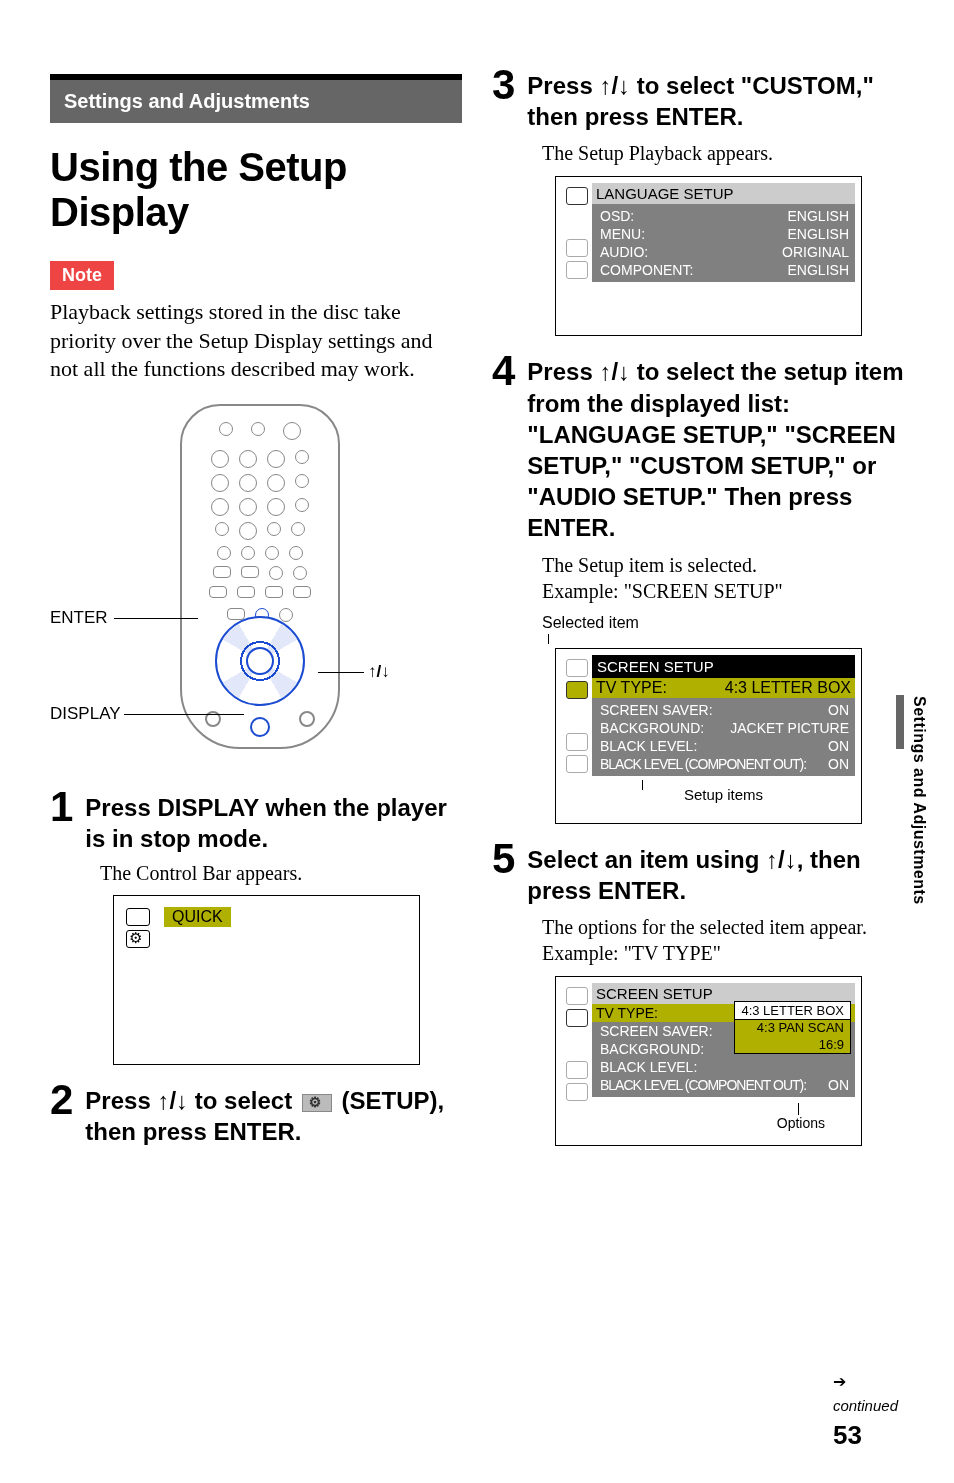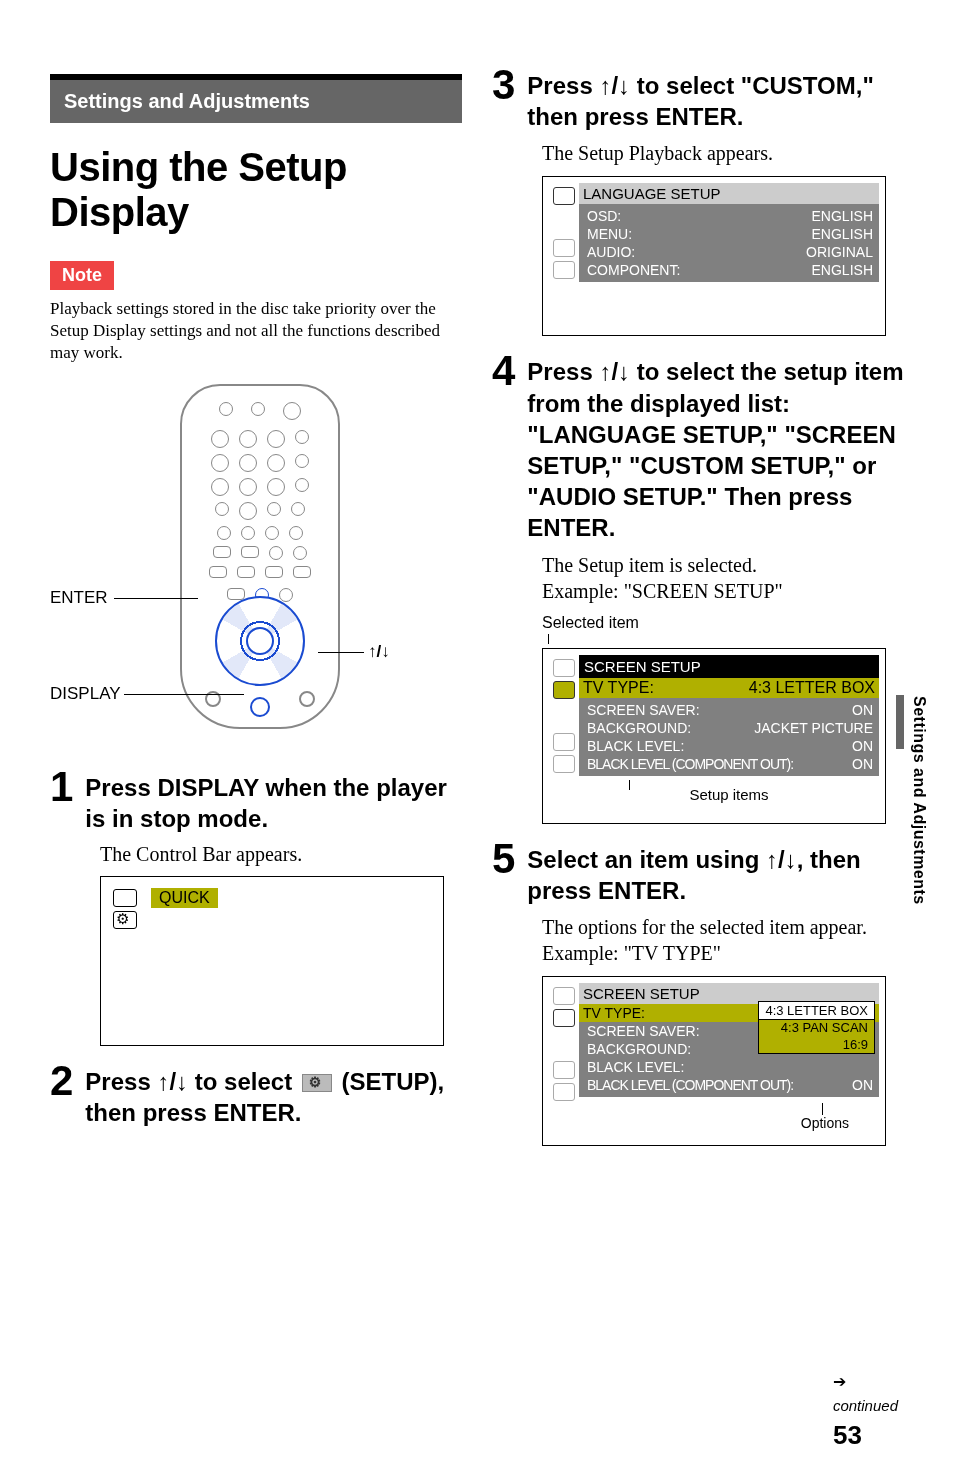--- a/index.html
+++ b/index.html
@@ -4,21 +4,21 @@
 <style>
   * { box-sizing: border-box; margin: 0; padding: 0; }
   html, body { width: 954px; height: 1483px; font-family: "Times New Roman", serif; color: #000; background: #fff; }
   .page { position: relative; width: 954px; height: 1483px; padding: 64px 50px 50px 50px; }
   .cols { display: flex; gap: 30px; }
   .col { flex: 1; }
   .section-band { background: #666; color: #fff; font-family: Helvetica, Arial, sans-serif; font-size: 20px; font-weight: bold; padding: 10px 14px; border-top: 6px solid #000; margin-top: 10px; }
   .main-title { font-family: Helvetica, Arial, sans-serif; font-weight: 900; font-size: 40px; margin: 22px 0 26px 0; letter-spacing: -0.5px; }
   .body-text { font-size: 21px; line-height: 1.35; margin-bottom: 18px; }
   .note-chip { display: inline-block; background: #ef4444; color: #fff; font-family: Helvetica, Arial, sans-serif; font-weight: bold; font-size: 18px; padding: 4px 12px; margin-bottom: 8px; }
-  .fine-text { font-size: 17px; line-height: 1.3; margin-bottom: 20px; }
+  .fine-text { font-size: 22px; line-height: 1.3; margin-bottom: 20px; }
 
   .remote-wrap { position: relative; height: 370px; }
   .remote { position: absolute; left: 130px; top: 0; width: 160px; height: 345px; border: 2px solid #888; border-radius: 40px 40px 60px 60px; background: #fff; }
   .btnrow { display:flex; justify-content:center; gap:10px; }
   .rb { width:18px; height:18px; border:1.5px solid #888; border-radius:50%; }
   .rbs { width:14px; height:14px; }
   .rect { width:18px; height:12px; border:1.5px solid #888; border-radius:4px; }
   .rows { padding-top: 16px; }
   .btnrow + .btnrow { margin-top: 6px; }
   .dpad { position:absolute; left:50%; top:210px; transform:translateX(-50%); width:90px; height:90px; border:2px solid #1a4bd1; border-radius:50%; background:radial-gradient(circle at 50% 50%, #fff 0 18px, #1a4bd1 18px 20px, #fff 20px 100%); }
@@ -29,21 +29,21 @@
   .dbtn3 { position:absolute; right:23px; bottom:20px; width:16px; height:16px; border:2px solid #888; border-radius:50%; }
   .lead { position:absolute; border-top:1.5px solid #000; }
   .lbl { position:absolute; font-family: Helvetica, Arial, sans-serif; font-size:17px; }
 
   .step { display:flex; gap:12px; margin-top:12px; }
   .step .n { font-family: Helvetica, Arial, sans-serif; font-weight:900; font-size:42px; line-height:1; }
   .step .t { font-family: Helvetica, Arial, sans-serif; font-weight:700; font-size:24px; line-height:1.3; padding-top:6px; }
   .sub-body { font-size: 20px; margin: 8px 0 10px 50px; }
   .sub-body-right { font-size: 20px; margin: 8px 0 10px 50px; line-height:1.3; }
 
-  .osd-box { border:1.5px solid #000; margin:4px 0 14px 50px; width:344px; font-family: Helvetica, Arial, sans-serif; }
+  .osd-box { border:1.5px solid #000; margin:4px 0 14px 63px; width:307px; font-family: Helvetica, Arial, sans-serif; }
   .osd-inner { margin:6px; }
   .osd-title-bar { display:flex; align-items:center; gap:14px; padding:5px 6px 3px 6px; }
   .osd-ico { width:24px; height:18px; border:1.5px solid #000; border-radius:3px; position:relative; }
   .osd-ico.gear::before { content:"⚙"; position:absolute; left:2px; top:-2px; font-size:15px; }
   .osd-row { display:flex; }
   .osd-left { width:30px; display:flex; flex-direction:column; align-items:center; gap:4px; padding-top:4px; }
   .osd-thumb { width:22px; height:18px; border:1.2px solid #aaa; border-radius:3px; }
   .osd-main { flex:1; }
   .osd-panel { background:#808080; color:#fff; padding:3px 4px 3px 6px; font-size:14px; }
   .osd-kv { display:flex; justify-content:space-between; padding:1px 2px; }

